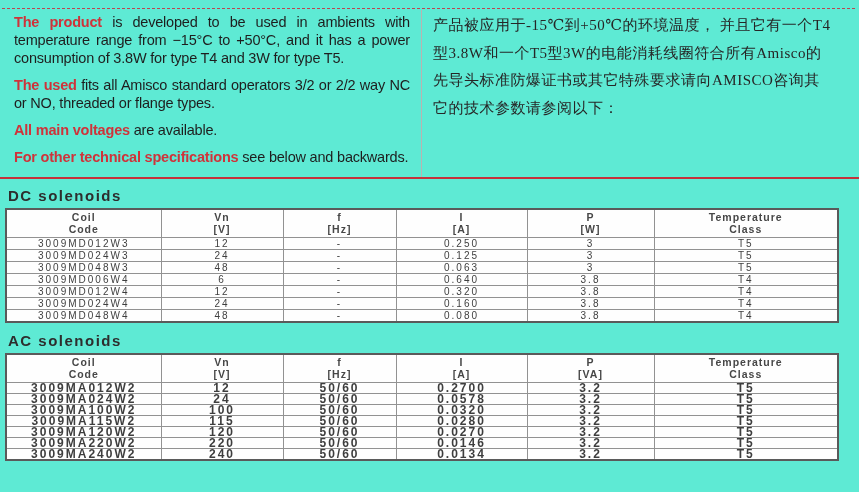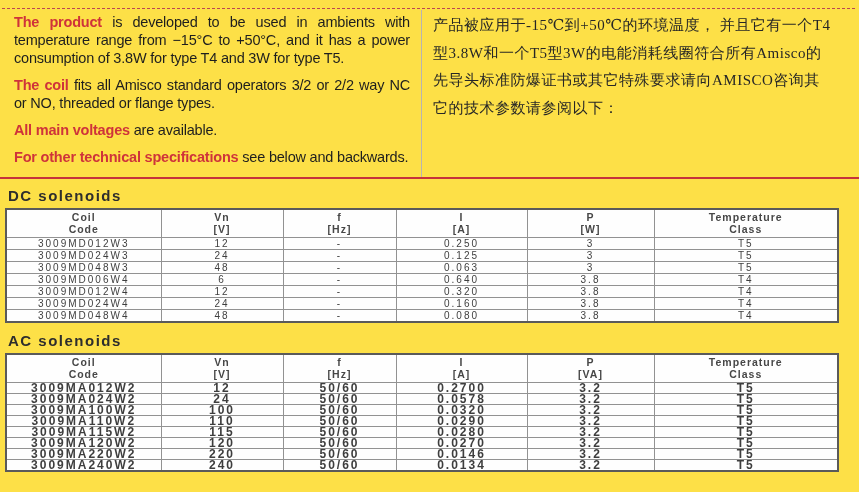--- a/index.html
+++ b/index.html
@@ -5,21 +5,21 @@
   * { margin:0; padding:0; box-sizing:border-box; }
   html,body { width:859px; height:492px; }
   body {
     font-family:"Liberation Sans","DejaVu Sans",sans-serif;
     background:#ffffff;
     position:relative;
     overflow:hidden;
   }
   .page {
     position:absolute; top:0; left:0; width:859px; height:492px;
-    background:#fde047;
+    background:#5eead4;
   }
   
   .top-dotted {
     position:absolute; top:8px; left:2px; width:853px; height:0;
     border-top:1px dashed #bb4750;
   }
   
   .intro-en {
     position:absolute; left:14px; top:13px; width:396px;
     color:#1e1e1e;
@@ -74,21 +74,21 @@
   #sec-ac td { height:10px; line-height:10px; font-size:12px;font-weight:bold; }
 </style>
 </head>
 <body>
 
 <div class="page">
   <div class="top-dotted"></div>
 
   <div class="intro-en">
       <p class="en-p"><span class="lead">The product</span> is developed to be used in ambients with temperature range from −15°C to +50°C, and it has a power consumption of 3.8W for type T4 and 3W for type T5.</p>
-      <p class="en-p"><span class="lead">The coil</span> fits all Amisco standard operators 3/2 or 2/2 way NC or NO, threaded or flange types.</p>
+      <p class="en-p"><span class="lead">The used</span> fits all Amisco standard operators 3/2 or 2/2 way NC or NO, threaded or flange types.</p>
       <p class="en-p"><span class="lead">All main voltages</span> are available.</p>
       <p class="en-p"><span class="lead">For other technical specifications</span> see below and backwards.</p>
     </div>
 
   <div class="vdivider"></div>
 
   <div class="intro-zh">
       <div class="zh-line">产品被应用于-15℃到+50℃的环境温度， 并且它有一个T4</div>
       <div class="zh-line">型3.8W和一个T5型3W的电能消耗线圈符合所有Amisco的</div>
       <div class="zh-line">先导头标准防爆证书或其它特殊要求请向AMISCO咨询其</div>
@@ -219,28 +219,20 @@
           </tr>
           <tr>
             <td>3009MA100W2</td>
             <td>100</td>
             <td>50/60</td>
             <td>0.0320</td>
             <td>3.2</td>
             <td>T5</td>
           </tr>
           <tr>
-            <td>3009MA110W2</td>
-            <td>110</td>
-            <td>50/60</td>
-            <td>0.0290</td>
-            <td>3.2</td>
-            <td>T5</td>
-          </tr>
-          <tr>
             <td>3009MA115W2</td>
             <td>115</td>
             <td>50/60</td>
             <td>0.0280</td>
             <td>3.2</td>
             <td>T5</td>
           </tr>
           <tr>
             <td>3009MA120W2</td>
             <td>120</td>

